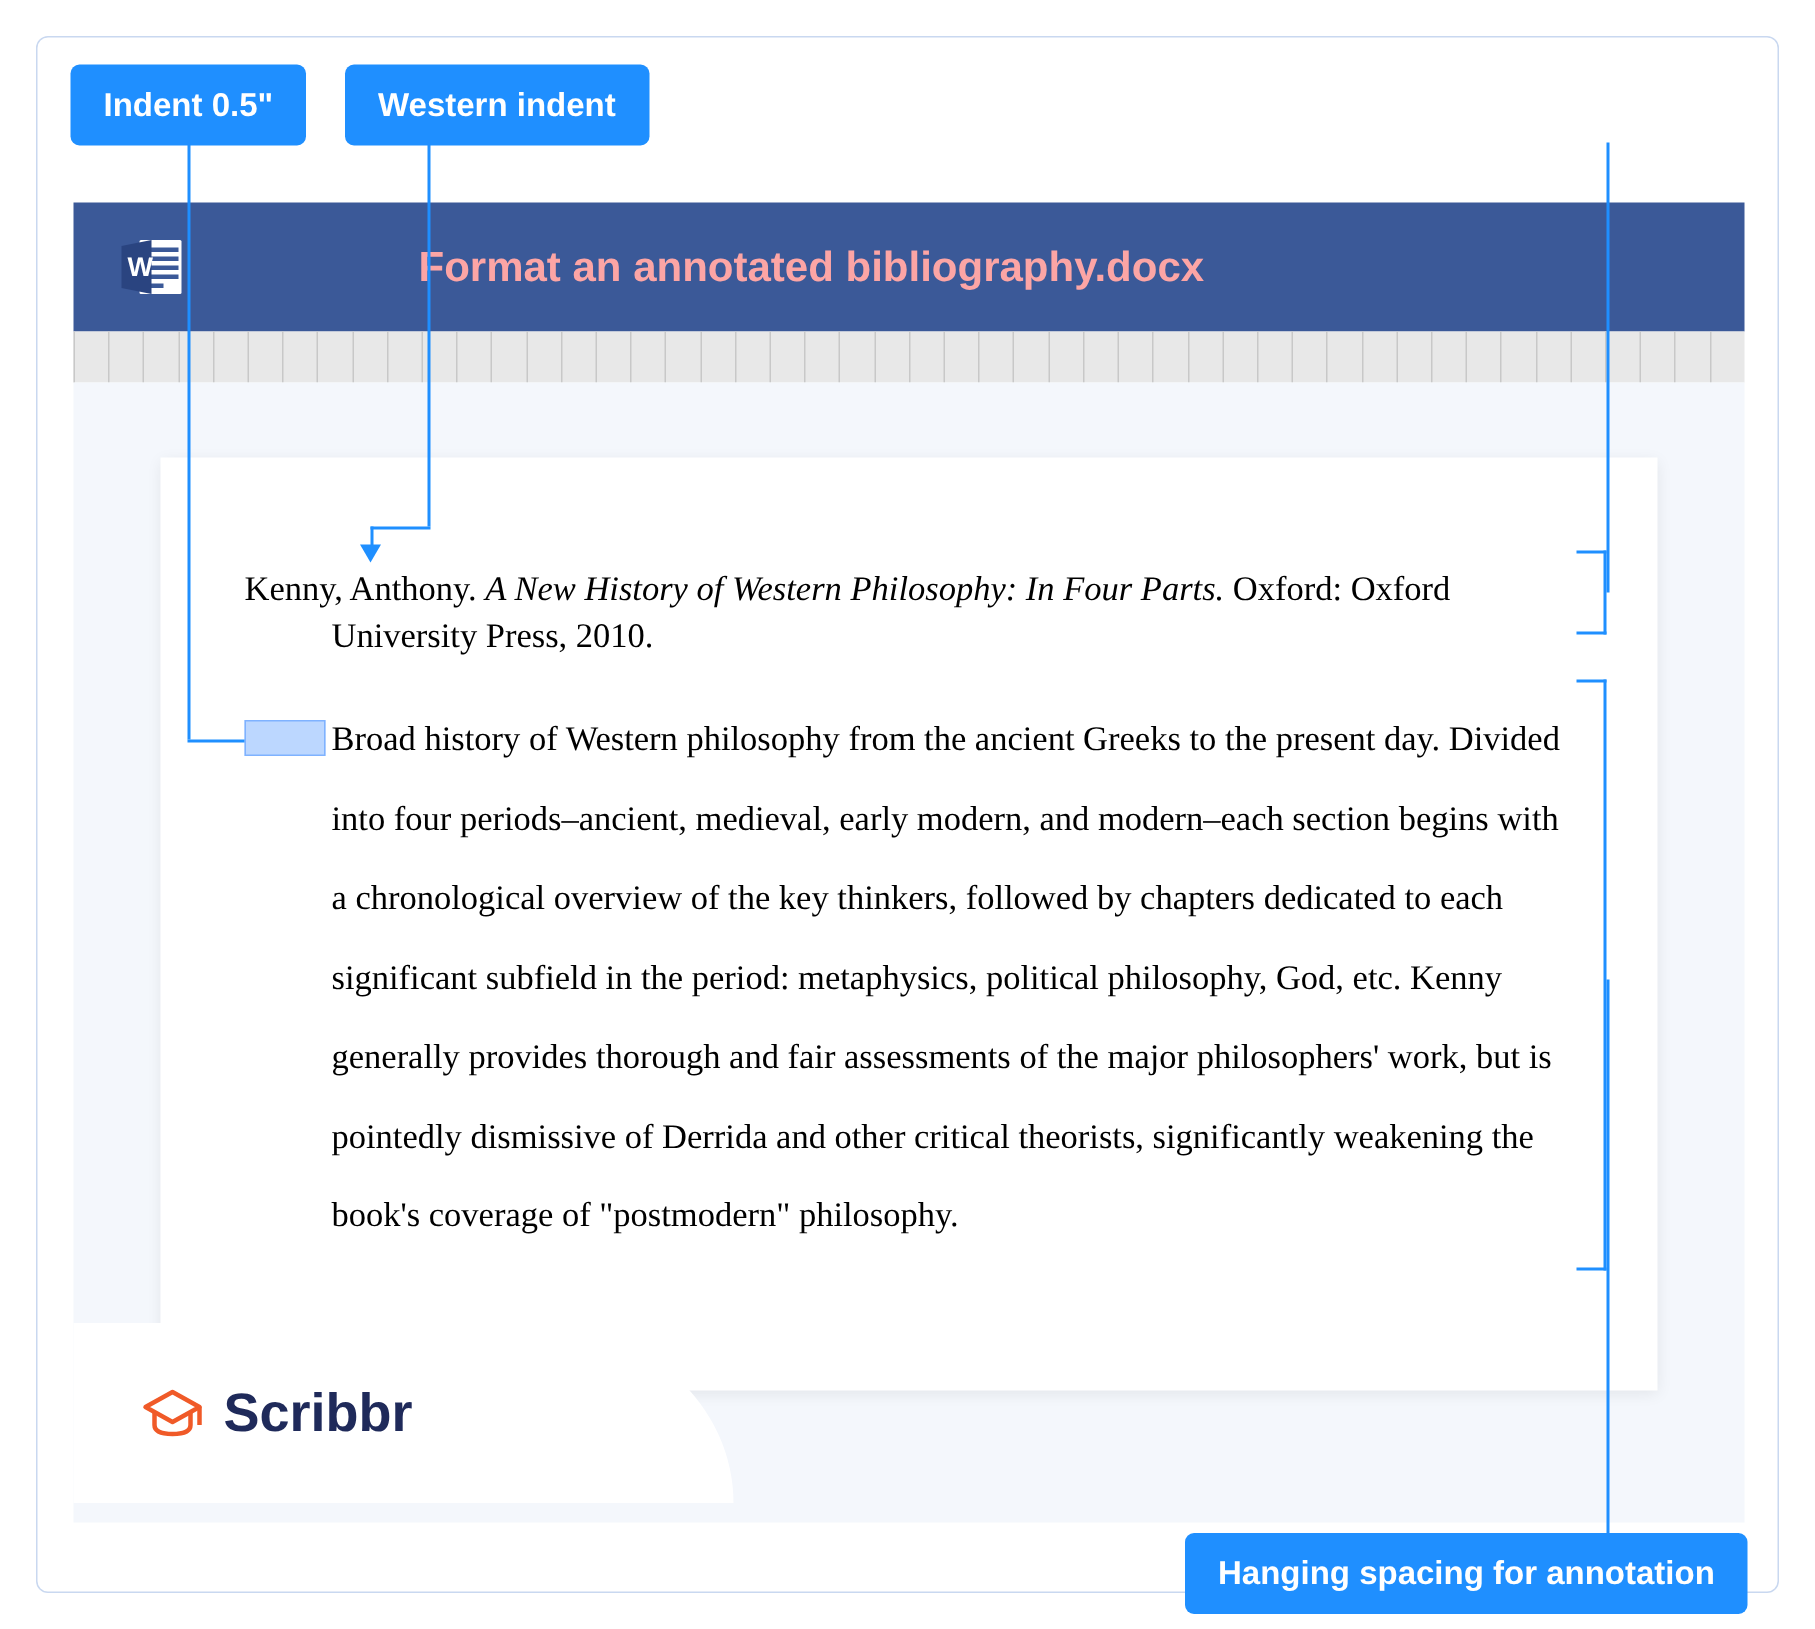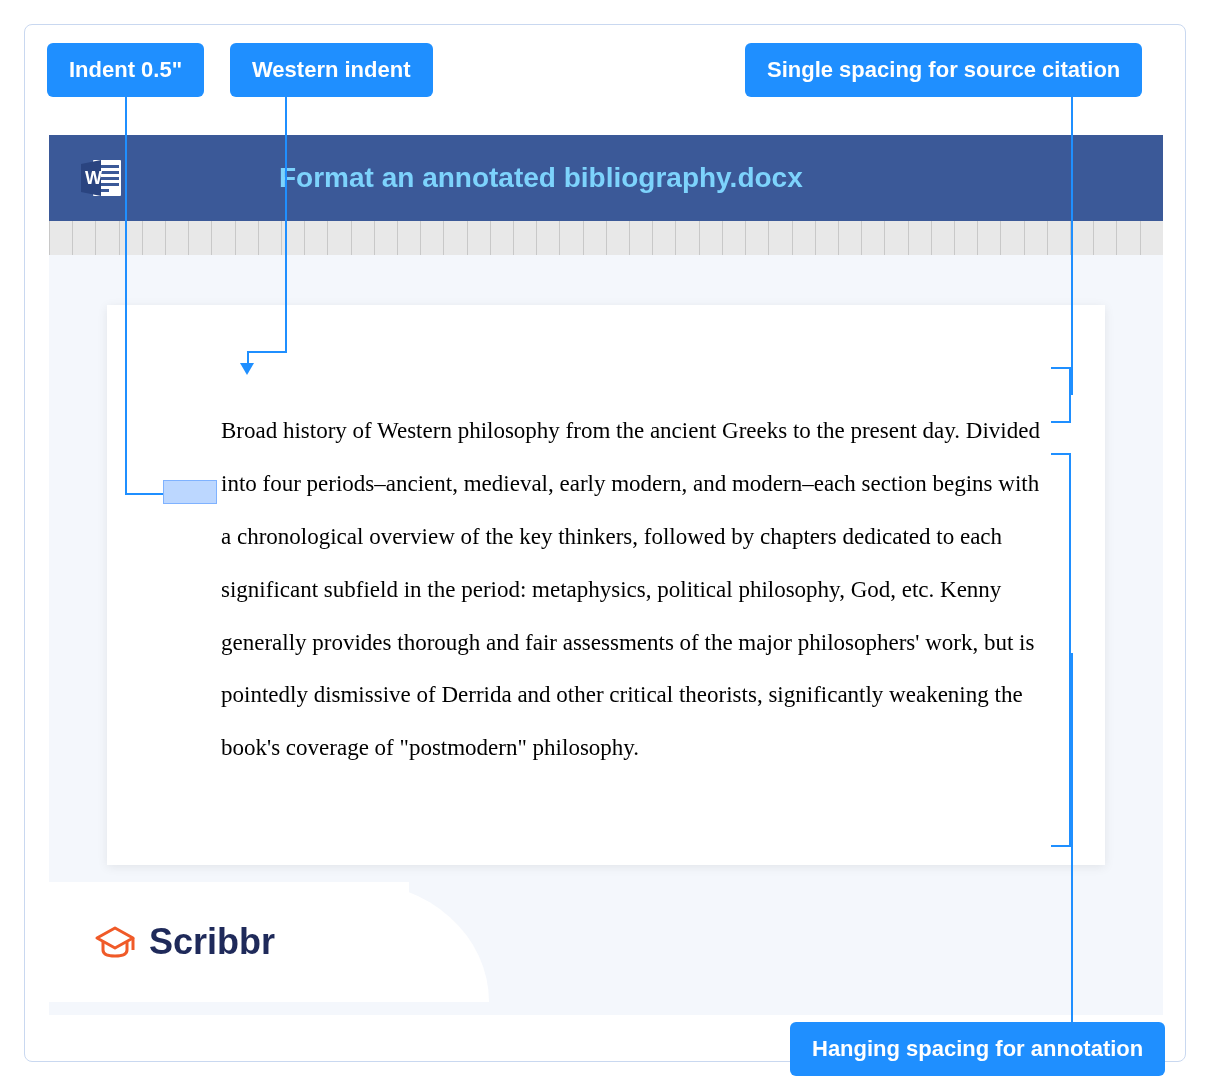--- a/index.html
+++ b/index.html
@@ -42,21 +42,21 @@
   }
   .word-icon {
     width: 56px;
     height: 56px;
     margin-left: 24px;
     display: flex;
     align-items: center;
     justify-content: center;
   }
   .word-title {
-    color: #7dd3fc;
+    color: #fca5a5;
     font-size: 28px;
     font-weight: 700;
     margin-left: 150px;
   }
   .ruler {
     position: absolute;
     left: 24px;
     top: 196px;
     width: 1114px;
     height: 34px;
@@ -158,21 +158,20 @@
     z-index: 2;
   }
 </style>
 </head>
 <body>
 
 <div class="outer-frame">
 
   <div class="callout" style="left:22px; top:18px;">Indent 0.5"</div>
   <div class="callout" style="left:205px; top:18px;">Western indent</div>
-  <div class="callout" style="left:720px; top:18px;">Single spacing for source citation</div>
 
   <div class="word-header">
     <div class="word-icon">
       <svg viewBox="0 0 48 48" width="48" height="48">
         <rect x="16" y="6" width="28" height="36" fill="#fff" rx="1"></rect>
         <rect x="18" y="11" width="24" height="3" fill="#3b5998"></rect>
         <rect x="18" y="17" width="24" height="3" fill="#3b5998"></rect>
         <rect x="18" y="23" width="24" height="3" fill="#3b5998"></rect>
         <rect x="18" y="29" width="24" height="3" fill="#3b5998"></rect>
         <rect x="18" y="35" width="14" height="3" fill="#3b5998"></rect>
@@ -230,20 +229,23 @@
       <div class="ruler-tick"></div>
       <div class="ruler-tick"></div>
       <div class="ruler-tick"></div>
       <div class="ruler-tick"></div>
       <div class="ruler-tick"></div>
   </div>
 
   <div class="doc-area">
 
     <div class="page">
+      <div class="citation">
+        <span>Kenny, Anthony. </span><span class="italic">A New History of Western Philosophy: In Four Parts.</span><span> Oxford: Oxford University Press, 2010.</span>
+      </div>
       <div class="annotation">Broad history of Western philosophy from the ancient Greeks to the present day. Divided into four periods–ancient, medieval, early modern, and modern–each section begins with a chronological overview of the key thinkers, followed by chapters dedicated to each significant subfield in the period: metaphysics, political philosophy, God, etc. Kenny generally provides thorough and fair assessments of the major philosophers' work, but is pointedly dismissive of Derrida and other critical theorists, significantly weakening the book's coverage of "postmodern" philosophy.</div>
     </div>
 
     <div class="indent-highlight" style="left:114px; top:225px;"></div>
 
     <div class="bracket" style="left:1002px; top:112px; width:20px; height:56px;"></div>
 
     <div class="bracket" style="left:1002px; top:198px; width:20px; height:394px;"></div>
 
     <div class="logo-wrap">

